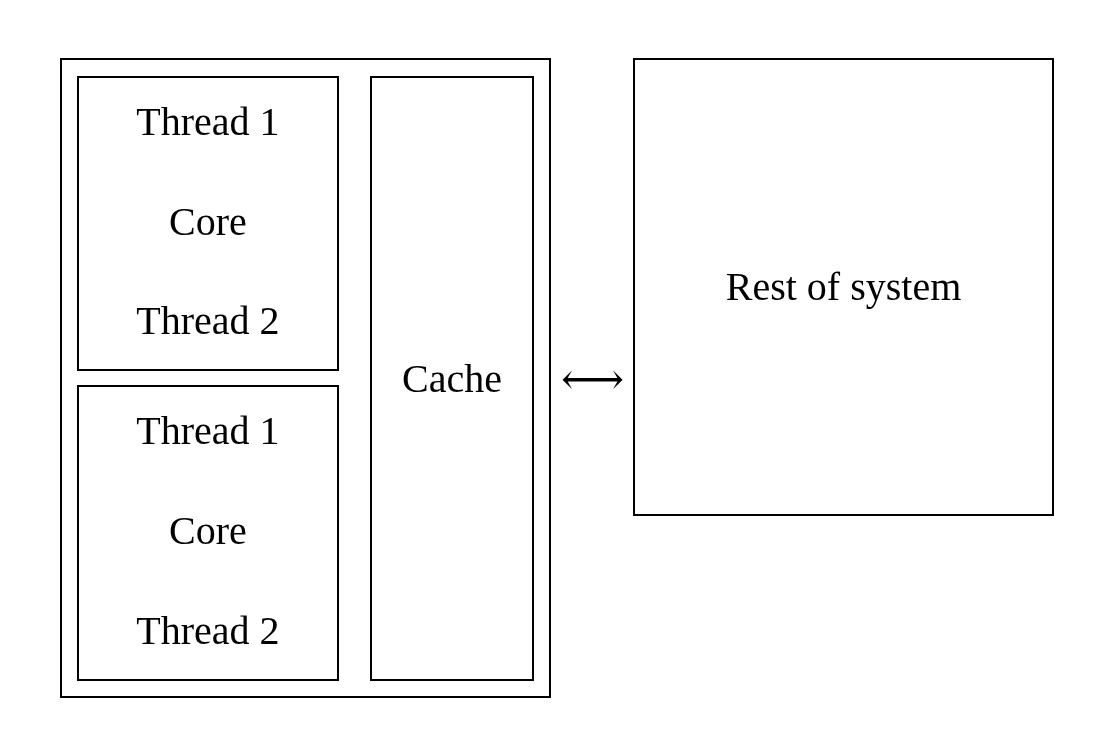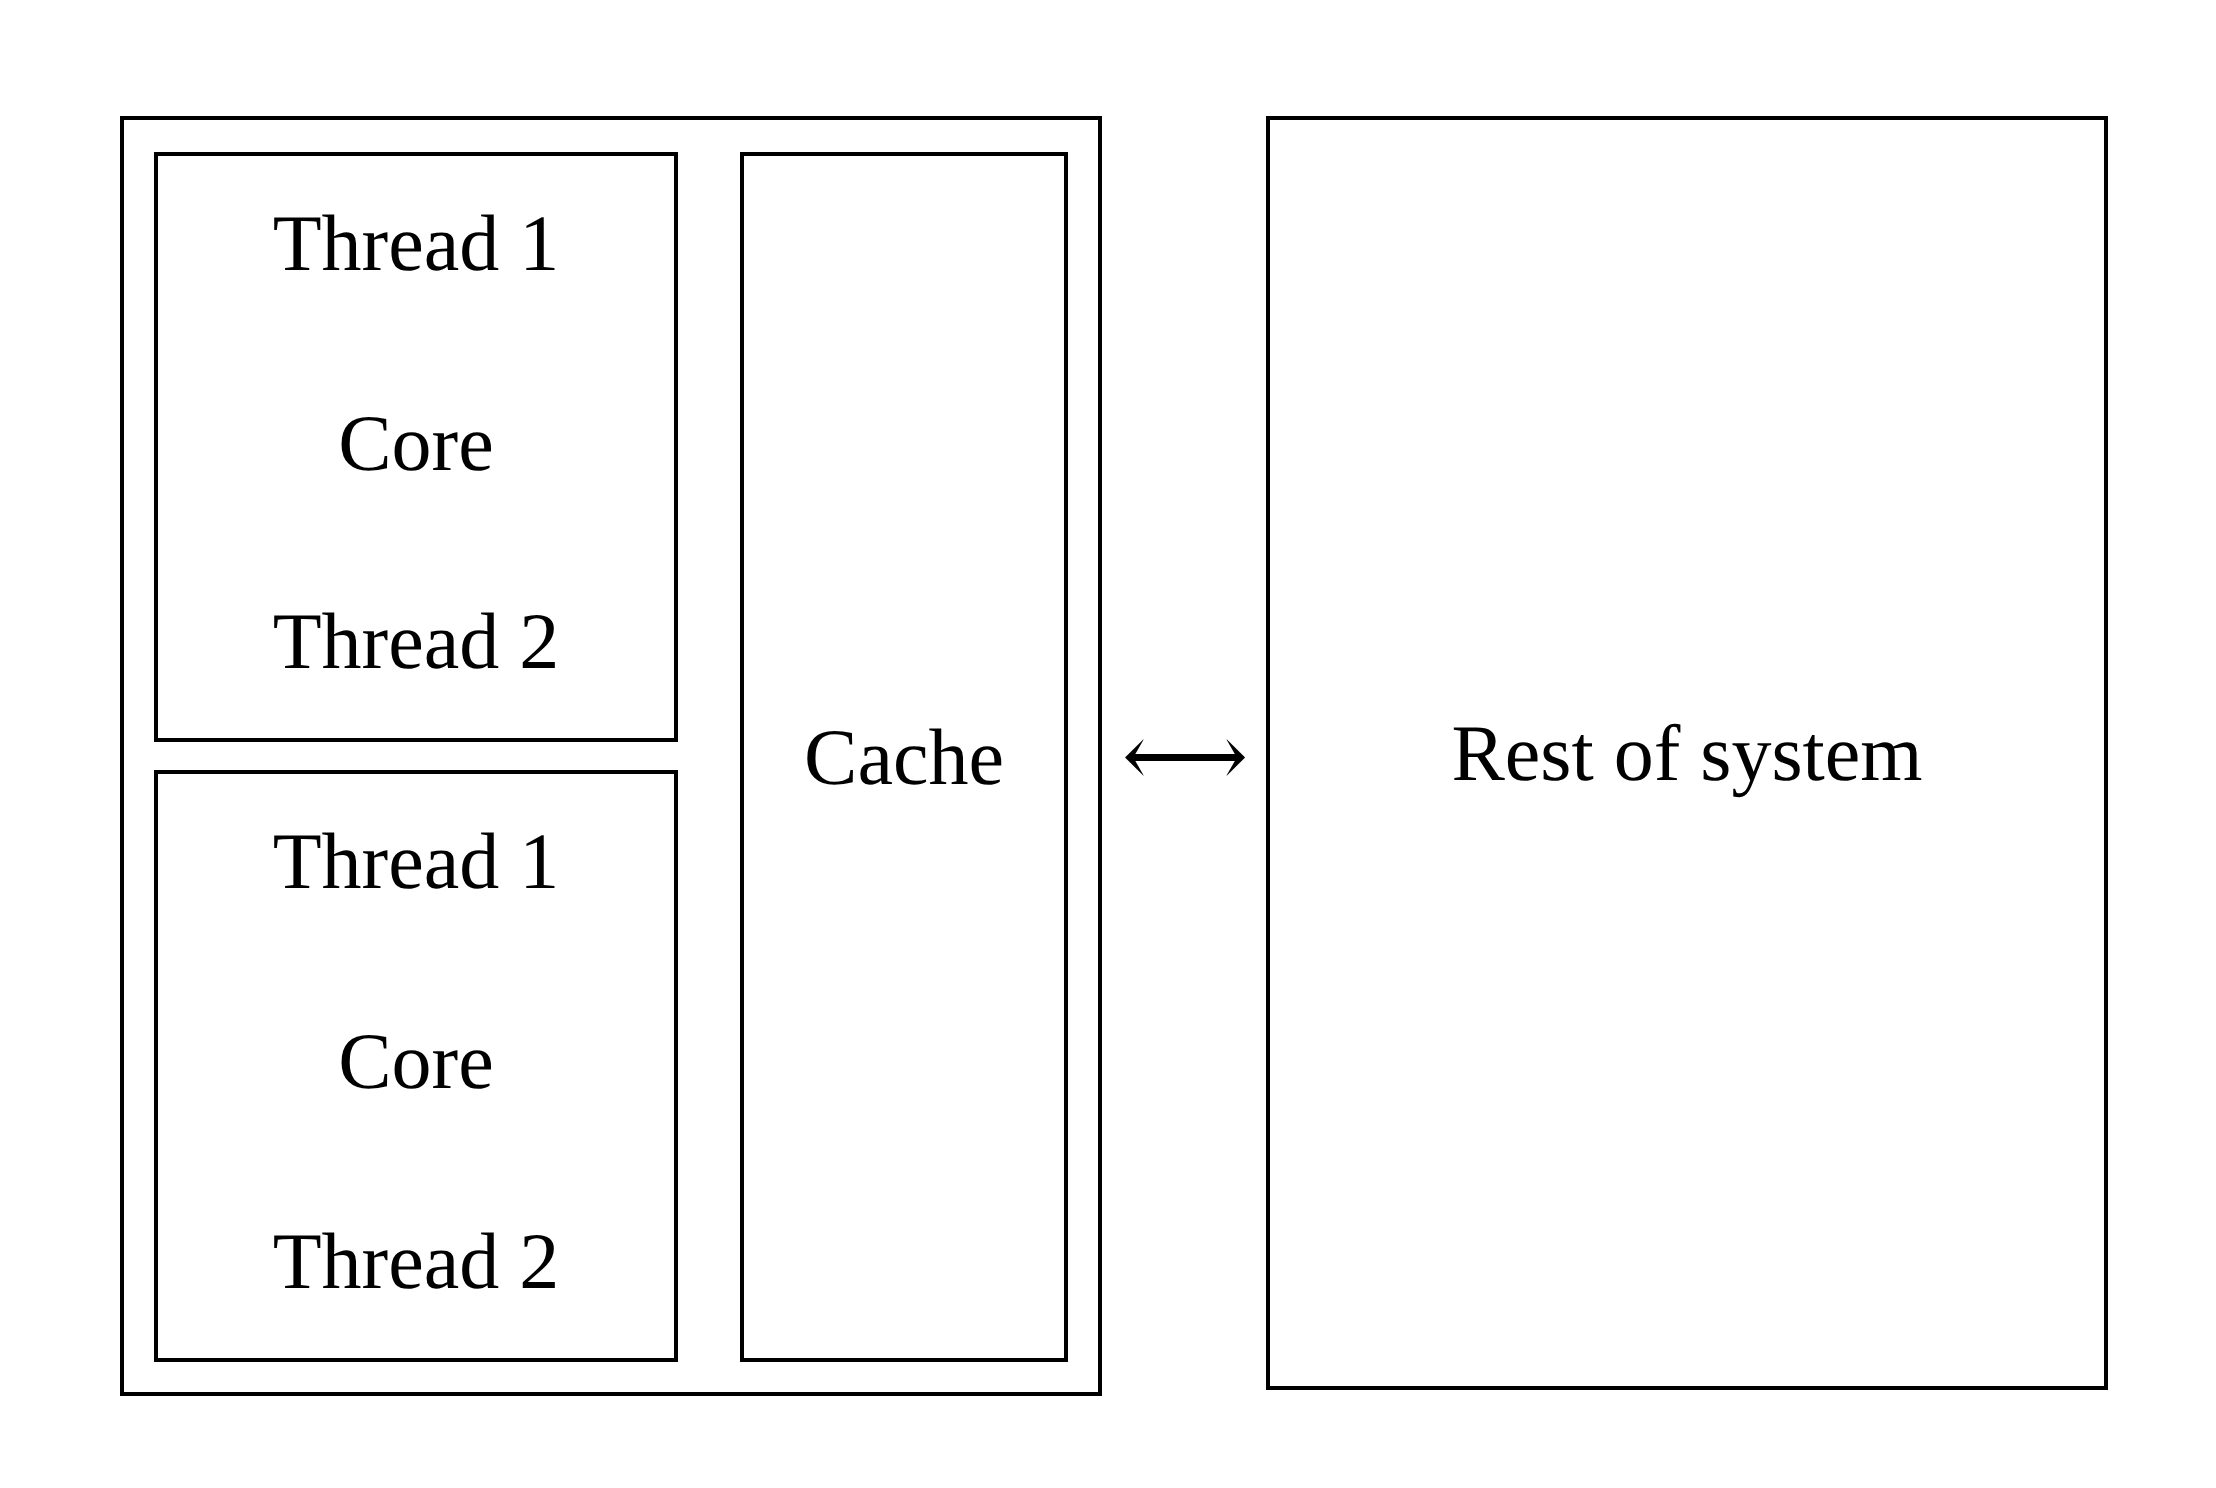--- a/index.html
+++ b/index.html
@@ -64,21 +64,21 @@
     height: 605px;
     display: flex;
     align-items: center;
     justify-content: center;
   }
   
   #rest-of-system-box {
     left: 633px;
     top: 58px;
     width: 421px;
-    height: 637px;
+    height: 458px;
     display: flex;
     align-items: center;
     justify-content: center;
   }
   .label {
     font-size: 40px;
     line-height: 1.05;
     white-space: nowrap;
     color: #000000;
     text-align: center;

